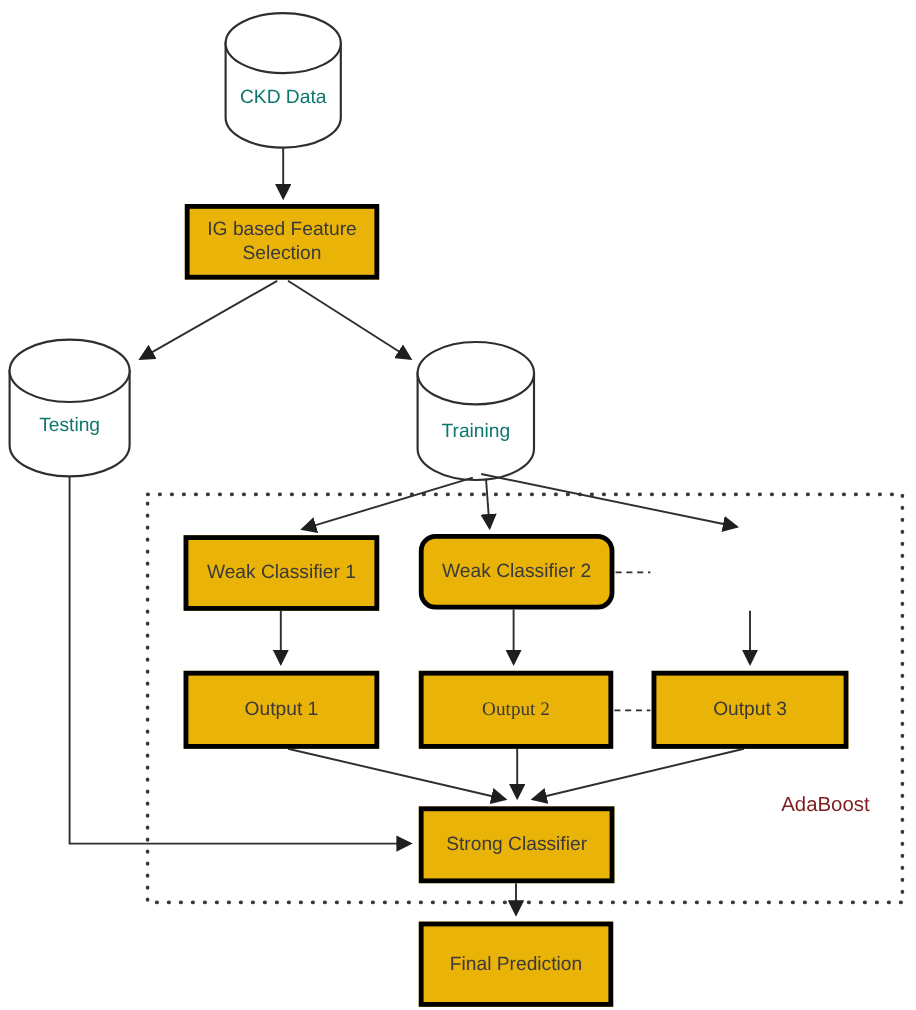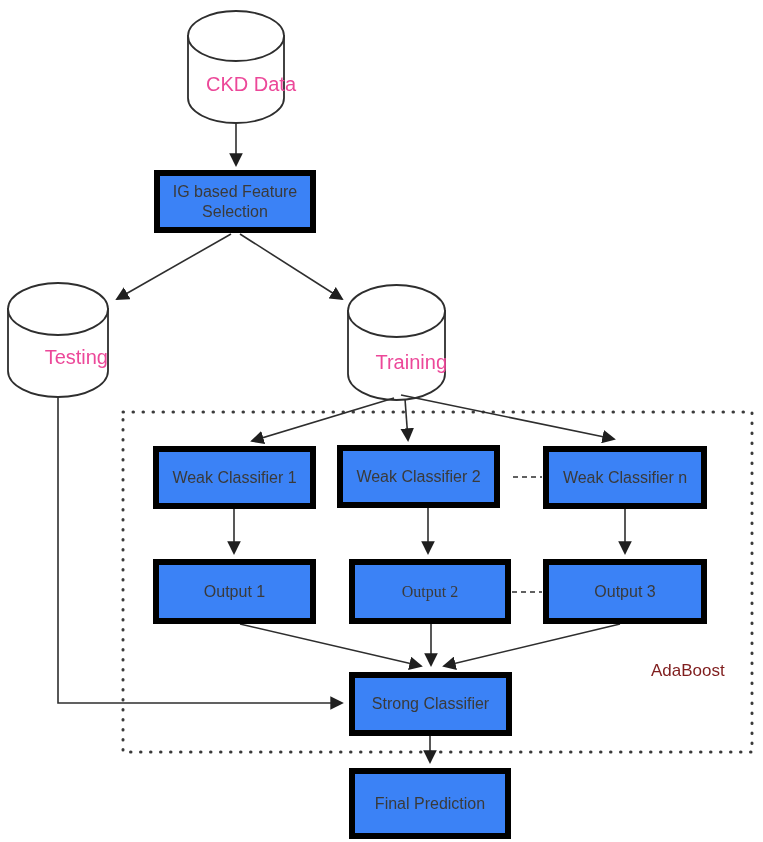--- a/index.html
+++ b/index.html
@@ -18,49 +18,49 @@
   }
   #connector-layer {
     position: absolute;
     left: 0;
     top: 0;
     z-index: 2;
   }
   .node {
     position: absolute;
     box-sizing: border-box;
-    border: 6px solid #000000;
-    background: #3b82f6;
+    border: 4px solid #000000;
+    background: #eab308;
     display: flex;
     align-items: center;
     justify-content: center;
     text-align: center;
     font-size: 16px;
     line-height: 1.25;
     color: #3a3a3a;
     z-index: 3;
     padding: 2px 6px;
   }
   .cyl-label {
     position: absolute;
-    text-align: right;
-    font-size: 20px;
-    color: #ec4899;
+    text-align: center;
+    font-size: 16px;
+    color: #0f766e;
     z-index: 4;
   }
   .group-label {
     position: absolute;
     font-size: 17px;
     color: #7f1d1d;
     z-index: 3;
   }
   
   #node-ig      { left: 154px; top: 170px; width: 162px; height: 63px; }
   #node-weak1   { left: 153px; top: 446px; width: 163px; height: 63px; }
-  #node-weak2   { left: 337px; top: 445px; width: 163px; height: 63px; }
+  #node-weak2   { left: 349px; top: 445px; width: 163px; height: 63px; border-radius: 14px; }
   #node-weakn   { left: 543px; top: 446px; width: 164px; height: 63px; }
   #node-out1    { left: 153px; top: 559px; width: 163px; height: 65px; text-align: right; }
   #node-out2    { left: 349px; top: 559px; width: 162px; height: 65px; font-family: Liberation Serif, serif; }
   #node-out3    { left: 543px; top: 559px; width: 164px; height: 65px; }
   #node-strong  { left: 349px; top: 672px; width: 163px; height: 64px; }
   #node-final   { left: 349px; top: 768px; width: 162px; height: 71px; }
   #label-ckd      { left: 176px; top: 73px;  width: 120px; }
   #label-testing  { left: 8px;   top: 346px; width: 100px; }
   #label-training { left: 346px; top: 351px; width: 101px; }
   #label-adaboost { left: 651px; top: 661px; }
@@ -116,23 +116,20 @@
 
   <div class="node" id="node-ig">
     <span>IG based Feature Selection</span>
   </div>
   <div class="node" id="node-weak1">
     <span>Weak Classifier 1</span>
   </div>
   <div class="node" id="node-weak2">
     <span>Weak Classifier 2</span>
   </div>
-  <div class="node" id="node-weakn">
-    <span>Weak Classifier n</span>
-  </div>
   <div class="node" id="node-out1">
     <span>Output 1</span>
   </div>
   <div class="node" id="node-out2">
     <span>Output 2</span>
   </div>
   <div class="node" id="node-out3">
     <span>Output 3</span>
   </div>
   <div class="node" id="node-strong">

